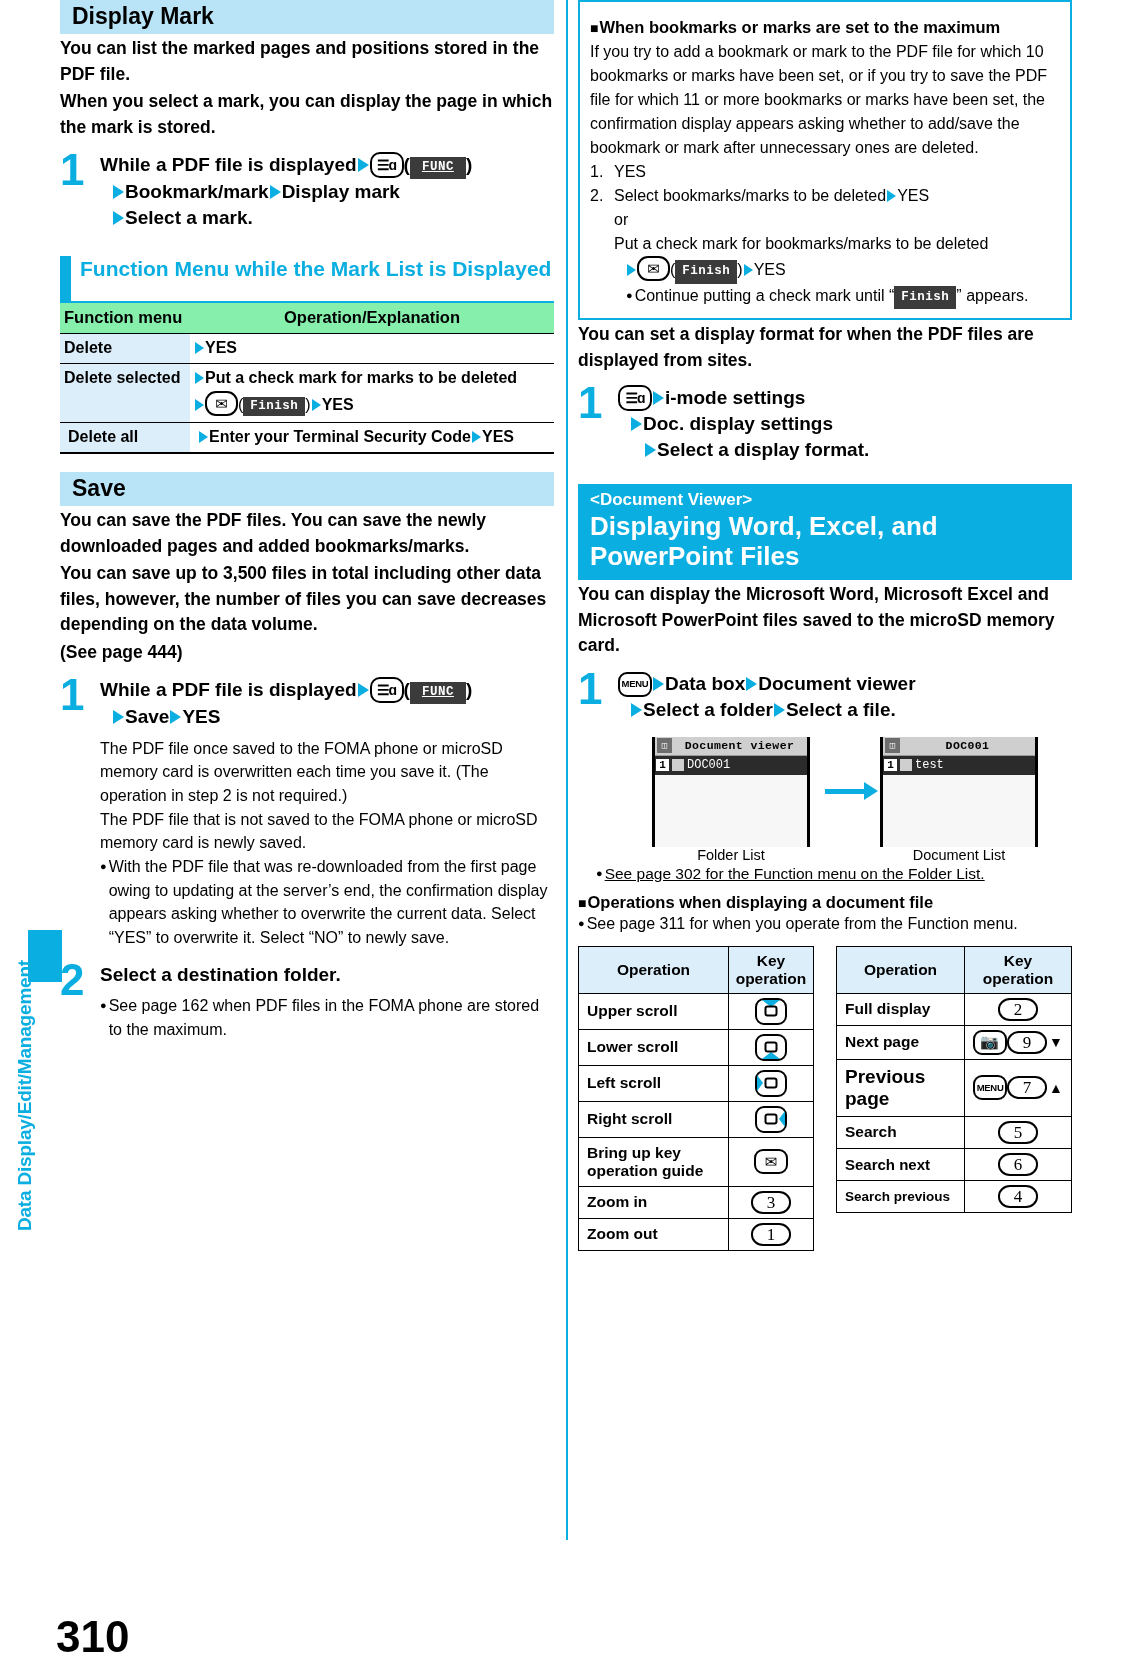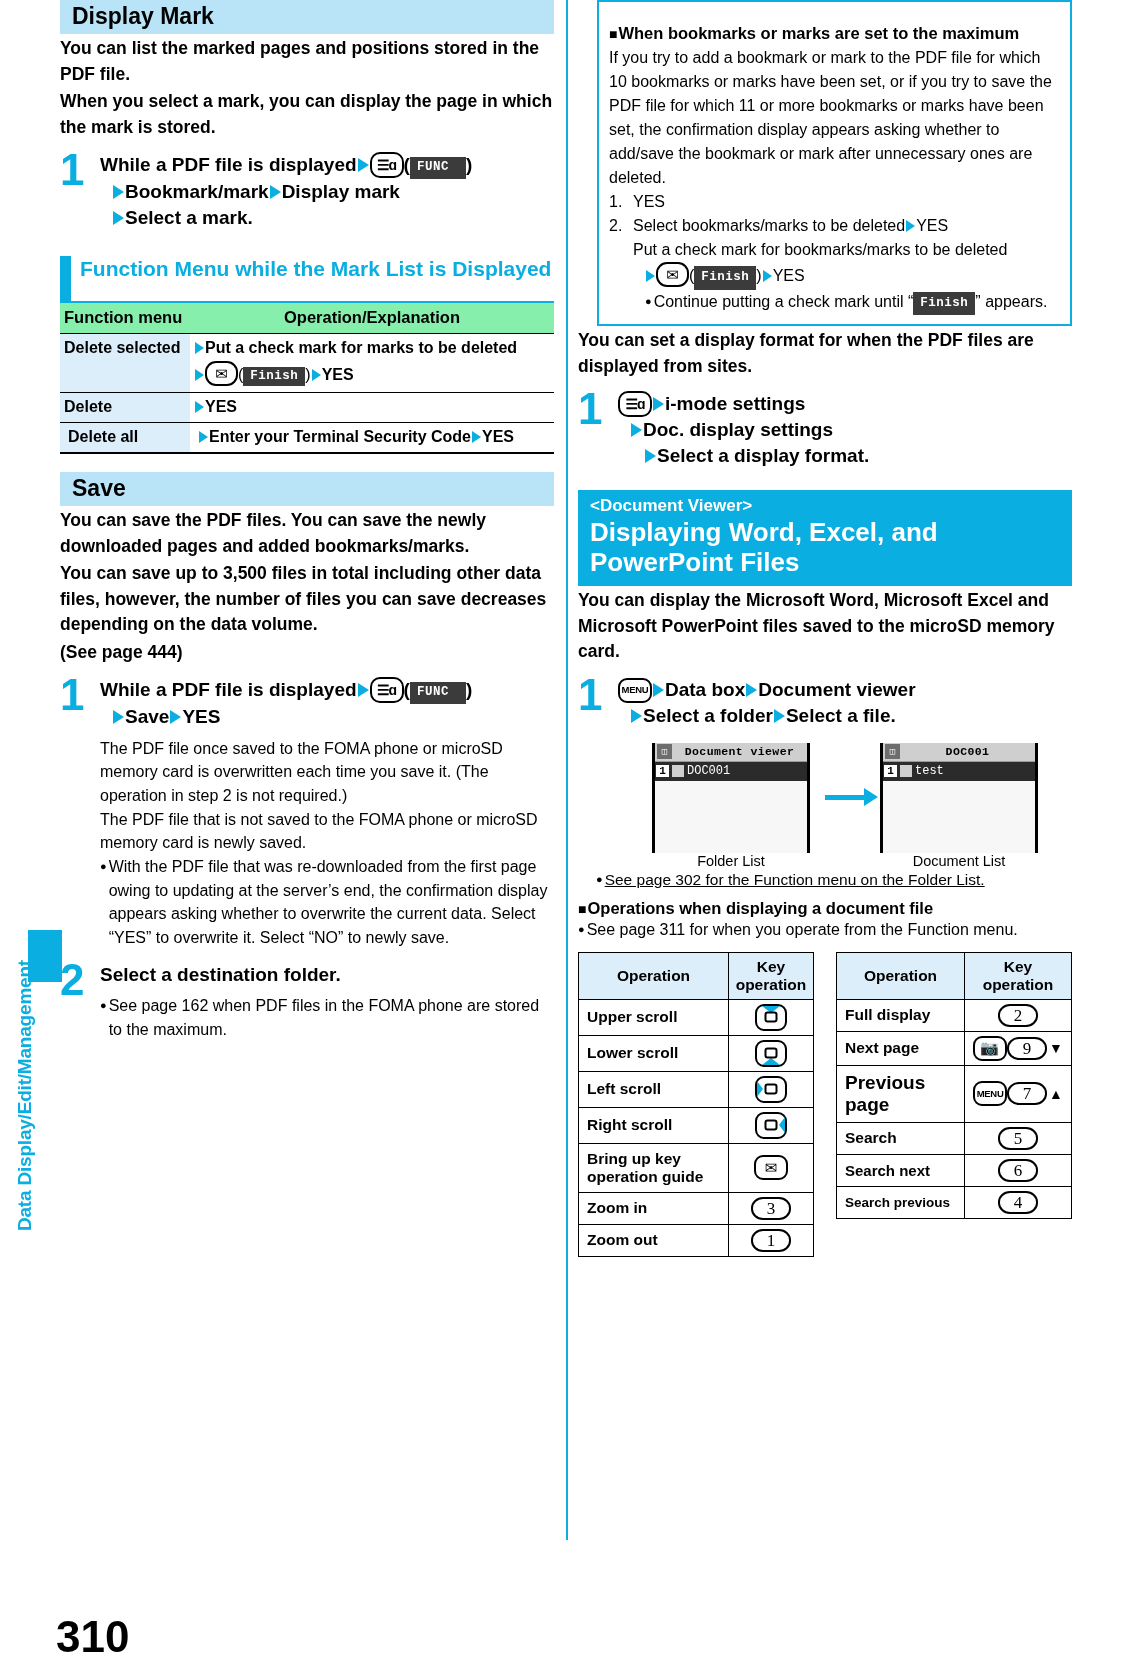--- a/index.html
+++ b/index.html
@@ -105,21 +105,21 @@
     position:absolute; inset:0; display:flex; align-items:center; justify-content:center;
     font-size:14px; font-weight:bold; letter-spacing:-1px;
   }
   .key-mail { height:25px; width:33px; border-radius:11px; vertical-align:-6px; }
   .key-mail .ic { position:absolute; inset:0; display:flex; align-items:center; justify-content:center; font-size:15px; }
   .softkey {
     display:inline-block; background:#3b3b3b; color:#fff;
     font-family:"Liberation Mono", monospace; font-size:12.5px; font-weight:bold;
     padding:2px 7px 3px; vertical-align:1px; letter-spacing:0.5px;
   }
-  .softkey-func { min-width:56px; text-align:left; }
+  .softkey-func { min-width:56px; text-align:center;text-decoration:underline; }
 
   
   table.fn {
     width:100%; border-collapse:collapse; margin-top:0px;
     font-size:16px;
   }
   table.fn th, table.fn td { text-align:left; vertical-align:top; padding:5px 4px 6px 4px; }
   table.fn thead th { background:#86efac; font-weight:bold; font-size:16.5px; border-bottom:1.6px solid #000; }
   table.fn thead th.c2 { text-align:center; }
   table.fn tbody td { border-bottom:1.2px solid #000; }
@@ -163,22 +163,22 @@
     width:13px; height:11px; border:2px solid #000; border-radius:3px;
   }
   .nav .wedge { position:absolute; width:0; height:0; }
   .nav .w-up   { left:50%; top:0px;  transform:translateX(-50%); border-left:9px solid transparent; border-right:9px solid transparent; border-top:7px solid #0aaee0; }
   .nav .w-down { left:50%; bottom:0px; transform:translateX(-50%); border-left:9px solid transparent; border-right:9px solid transparent; border-bottom:7px solid #0aaee0; }
   .nav .w-left { top:50%; left:0px; transform:translateY(-50%); border-top:8px solid transparent; border-bottom:8px solid transparent; border-left:6px solid #0aaee0; }
   .nav .w-right{ top:50%; right:0px; transform:translateY(-50%); border-top:8px solid transparent; border-bottom:8px solid transparent; border-right:6px solid #0aaee0; }
 
   
   .callout {
-    border:2.2px solid #0aaee0; padding:19px 10px 9px 10px;
-    font-size:16px; line-height:1.5;margin-left:19px;
+    border:2.2px solid #0aaee0; padding:13px 10px 9px 10px;
+    font-size:16px; line-height:1.5;
   }
   .callout .ttl { font-weight:bold; font-size:16.5px; }
   .sq::before { content:"\25A0"; font-size:14px; margin-right:1px; vertical-align:0px; }
   .callout ol { margin:0; padding:0; list-style:none; }
   .callout li { display:flex; }
   .callout li .n { width:24px; flex:0 0 24px; }
   .callout li .t { flex:1 1 auto; }
   .indent { padding-left:24px; }
 
   
@@ -254,29 +254,29 @@
 
     <table class="fn">
       <thead>
         <tr>
           <th class="c1" style="width:130px;">Function menu</th>
           <th class="c2">Operation/Explanation</th>
         </tr>
       </thead>
       <tbody>
         <tr>
+          <td class="c1">Delete</td>
+          <td><span class="ar-sm"></span><b>YES</b></td>
+        </tr>
+        <tr>
           <td class="c1">Delete selected</td>
           <td>
             <div><span class="ar-sm"></span><b>Put a check mark for marks to be deleted</b></div>
             <div style="margin-top:4px;"><span class="ar-sm"></span><span class="key key-mail"><span class="ic">✉</span></span>(<span class="softkey">Finish</span>)<span class="ar-sm"></span><b>YES</b></div>
           </td>
-        </tr>
-        <tr>
-          <td class="c1">Delete</td>
-          <td><span class="ar-sm"></span><b>YES</b></td>
         </tr>
         <tr>
           <td class="c1">Delete all</td>
           <td><span class="ar-sm"></span><b>Enter your Terminal Security Code</b><span class="ar-sm"></span><b>YES</b></td>
         </tr>
       </tbody>
     </table>
 
     <div class="h-band" style="margin-top:18px;">Save</div>
     <div class="bold-body">You can save the PDF files. You can save the newly downloaded pages and added bookmarks/marks.</div>
@@ -326,20 +326,21 @@
       <ol>
         <li>
           <span class="n">1.</span>
           <span class="t">YES</span>
         </li>
         <li>
           <span class="n">2.</span>
           <span class="t"><span>Select bookmarks/marks to be deleted</span><span class="ar-sm"></span><span>YES</span></span>
         </li>
       </ol>
+      <div class="indent">or</div>
       <div class="indent">Put a check mark for bookmarks/marks to be deleted</div>
       <div class="indent" style="padding-left:36px;">
         <span class="ar-sm"></span><span class="key key-mail"><span class="ic">✉</span></span>(<span class="softkey">Finish</span>)<span class="ar-sm"></span><span>YES</span>
       </div>
       <div class="indent" style="padding-left:36px;">
         <span class="bullet"></span><span>Continue putting a check mark until “</span><span class="softkey">Finish</span><span>” appears.</span>
       </div>
     </div>
 
     <div class="bold-body">You can set a display format for when the PDF files are displayed from sites.</div>

